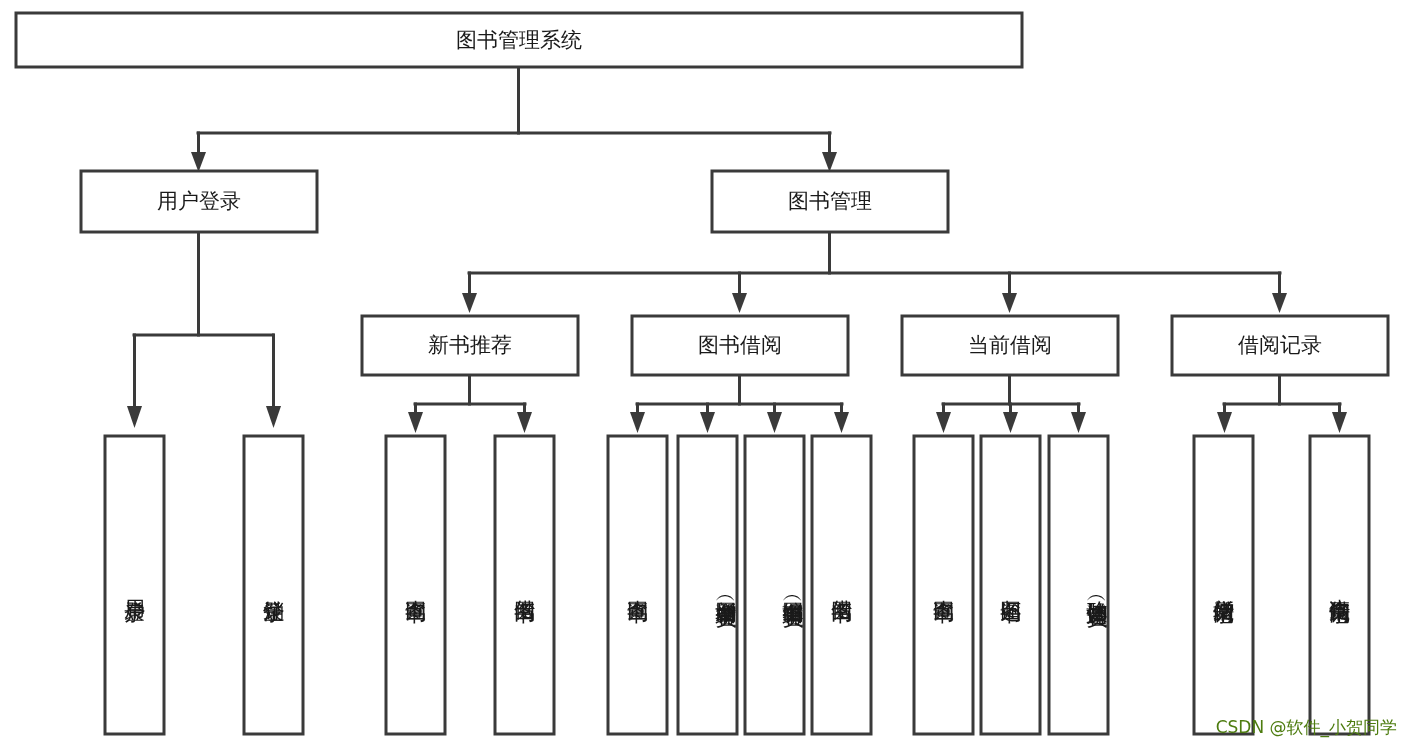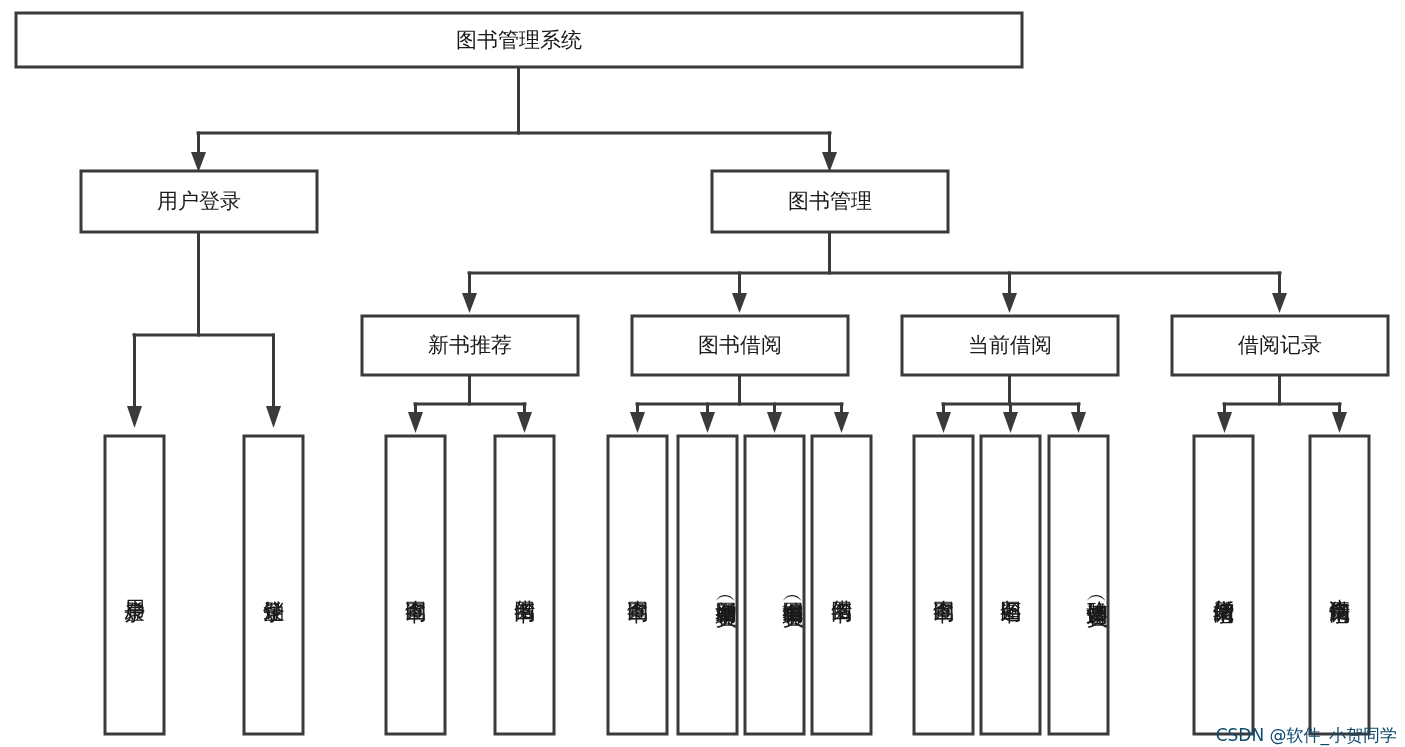--- a/index.html
+++ b/index.html
@@ -59,24 +59,24 @@
     letter-spacing: 1px;
     display: flex;
     align-items: center;
     justify-content: center;
     white-space: nowrap;
     user-select: none;
   }
   .watermark {
     position: absolute;
     right: 8px;
-    bottom: 0;
+    bottom: 8px;
     font-family: "DejaVu Sans", "Liberation Sans", sans-serif;
     font-size: 17px;
-    color: #0c4a6e;
+    color: #4d7c0f;
     white-space: nowrap;
     user-select: none;
   }
 </style>
 </head>
 <body>
 
 <div id="diagram-root">
 
   <svg id="flow" viewBox="0 0 1405 747">

